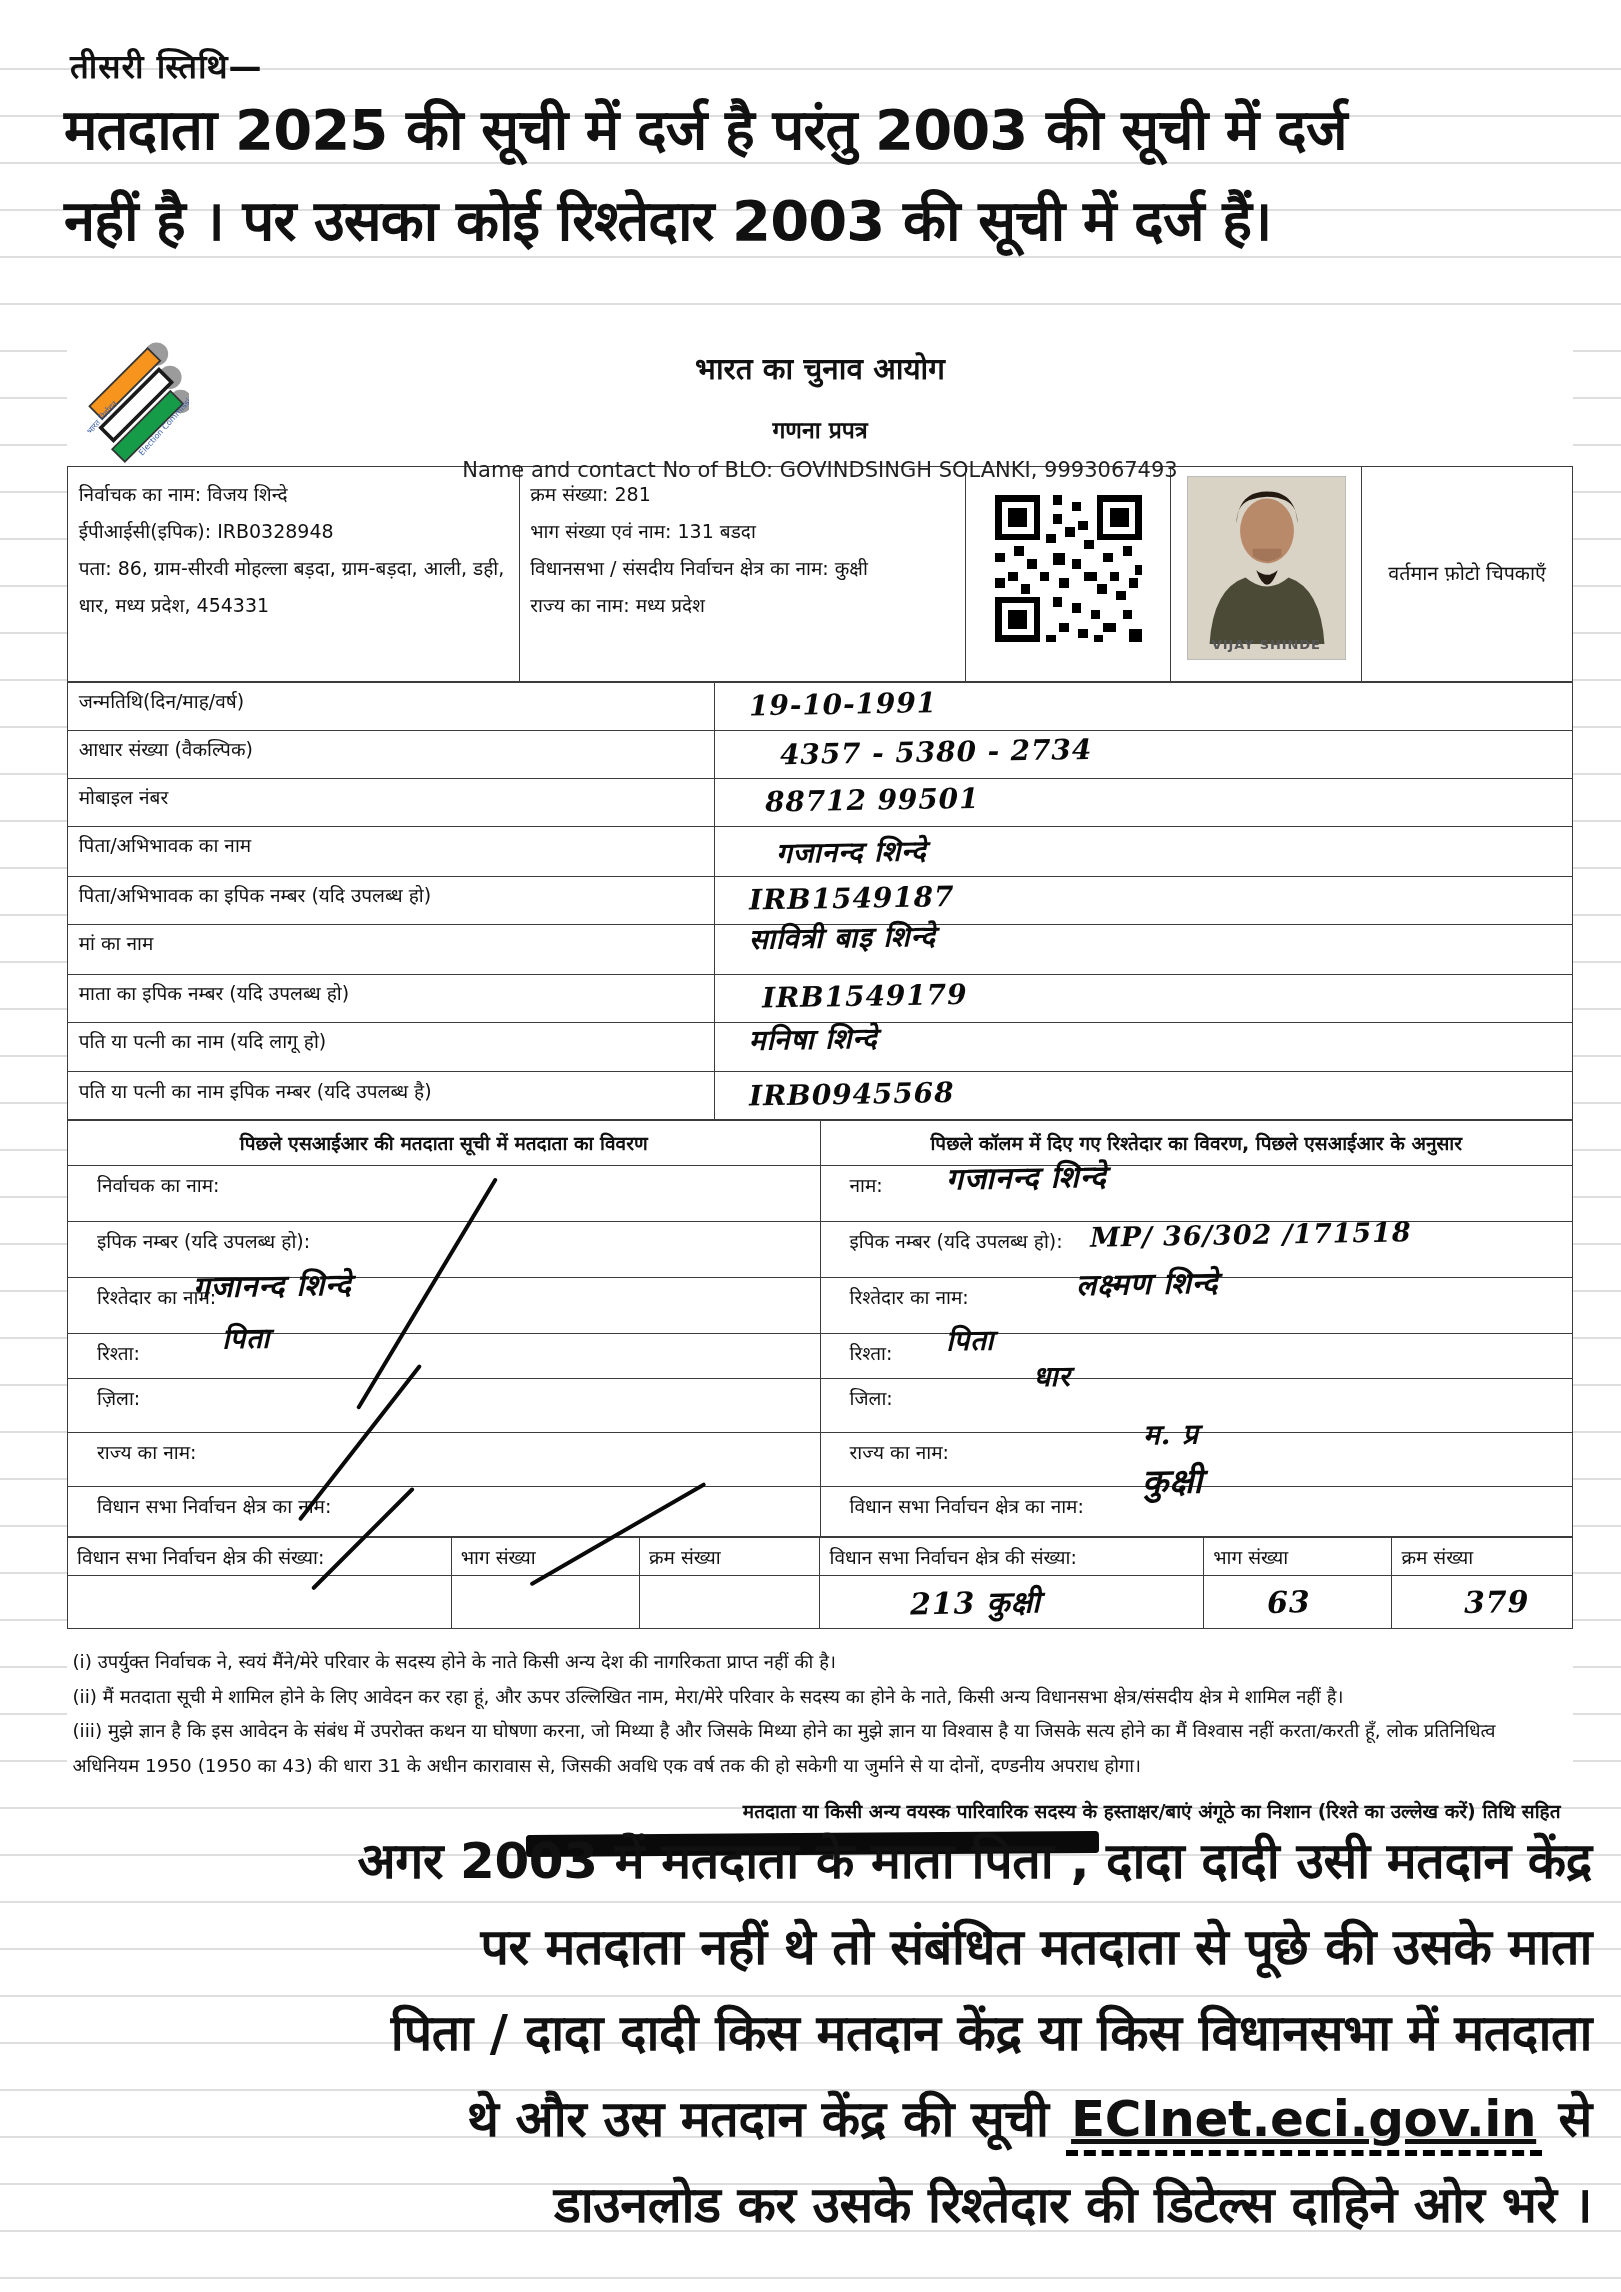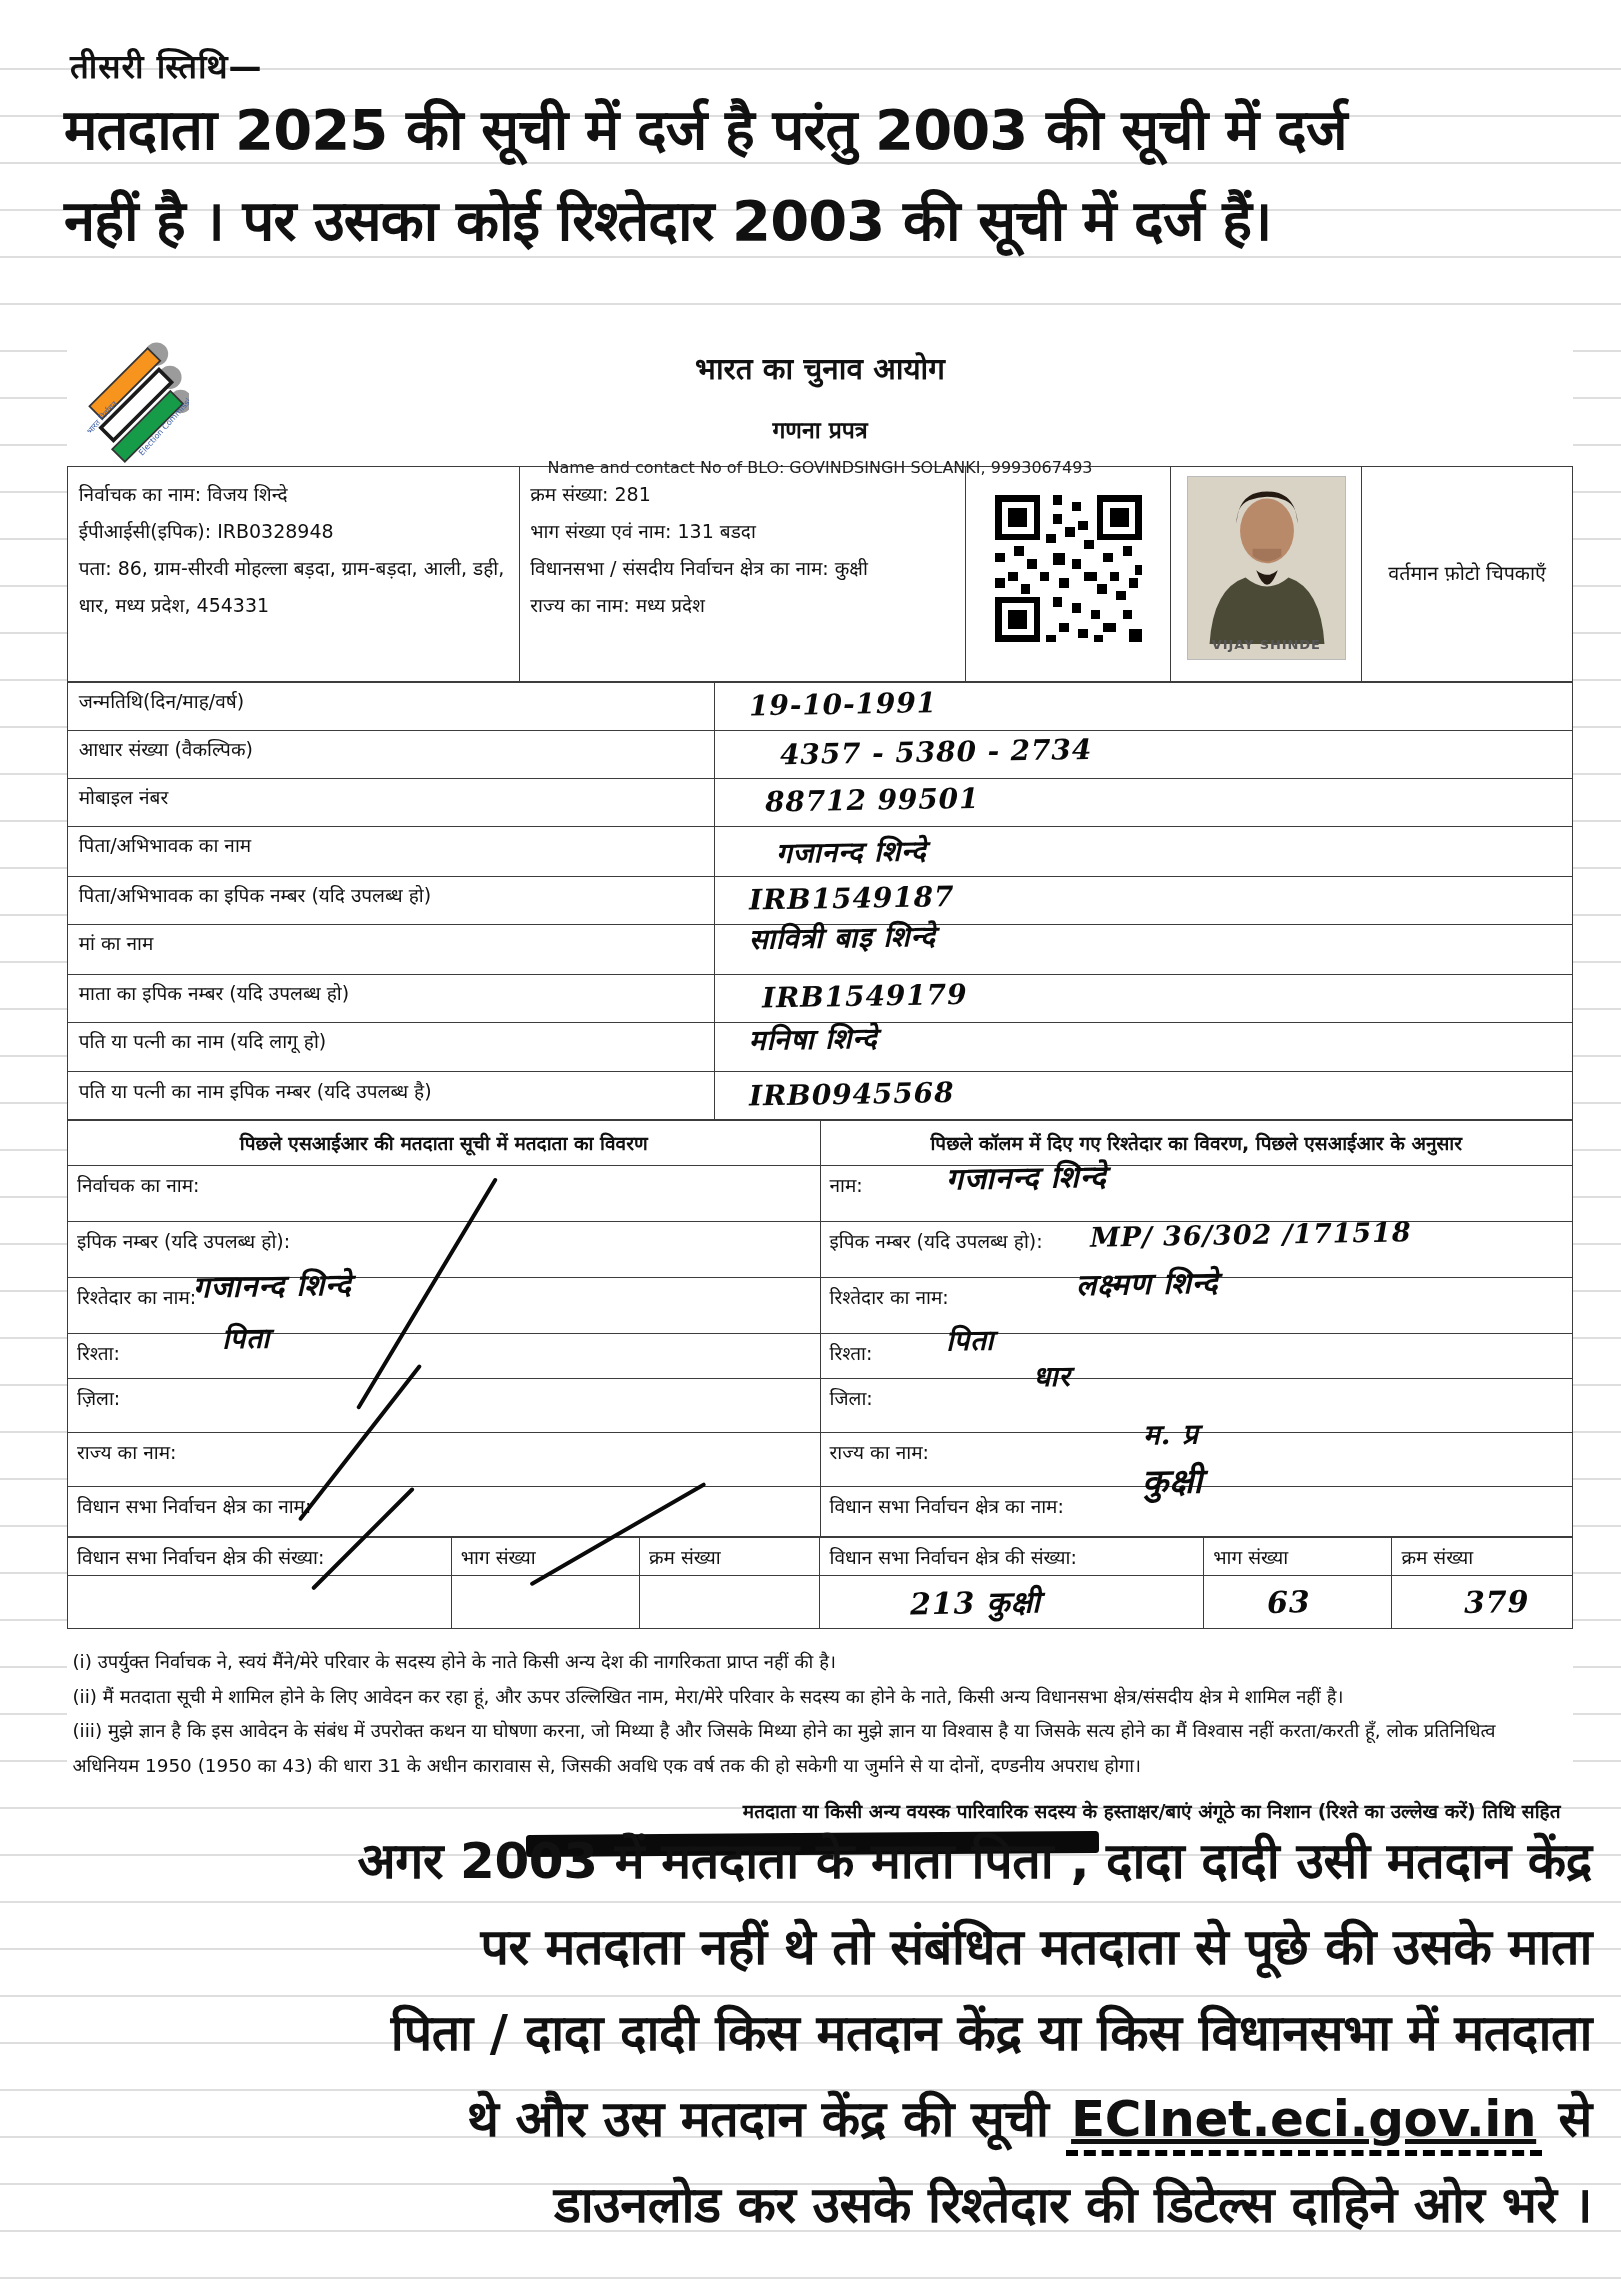--- a/index.html
+++ b/index.html
@@ -14,21 +14,21 @@
   }
   .note-head { position:absolute; left:70px; top:43px; font-size:33px; font-weight:bold; letter-spacing:0.9px; }
   .headline { position:absolute; left:64px; top:85px; width:1522px; font-size:56px; font-weight:bold; line-height:1.62; letter-spacing:-0.9px; }
 
   
   .form-card { position:absolute; left:67px; top:324px; width:1506px; height:1467px; background:#fff; }
   .form-header { position:relative; height:142px; }
   .eci-logo { position:absolute; left:16px; top:14.3px; }
   .org-title { text-align:center; padding-top:23px; font-size:29.6px; font-weight:bold; }
   .form-title { text-align:center; padding-top:25px; font-size:23px; font-weight:bold; }
-  .blo-line { text-align:center; padding-top:12.5px; font-size:16px; color:#222; }
+  .blo-line { text-align:center; padding-top:12.5px; font-size:21px; color:#222; }
 
   table { border-collapse:collapse; width:100%; table-layout:fixed; }
   td, th { border:1.8px solid #3c3c3c; vertical-align:top; font-size:19px; font-weight:normal; text-align:left; }
 
   .t1 td { padding:9px 10.7px; line-height:1.95; }
   .t1 { height:195px; }
   .qr-cell, .photo-cell { text-align:center; vertical-align:middle; }
   .photo-note { vertical-align:middle; text-align:center; font-size:19.7px; }
 
   .t2 td { height:48px; padding:5.4px 10.7px; font-size:19px; }
@@ -36,21 +36,21 @@
     font-family:"DejaVu Serif", serif;
     font-style:italic; font-weight:bold;
     font-size:28px; color:#0b0b0b; letter-spacing:0.9px;
     display:inline-block; transform:rotate(-1deg); white-space:nowrap;
   }
   .t2 .hw { padding-left:23px; }
 
   .cmp { position:relative; }
   .cmp th { font-size:19px; font-weight:bold; text-align:center; height:45px; vertical-align:middle; padding:3.6px; }
   .cmp td { position:relative; padding:5.4px 9px; }
-  .cmp .lbl { font-size:19px; }
+  .cmp .lbl { font-size:19px;margin-left:20px; }
   .hw-abs { position:absolute; z-index:4; }
 
   .sub td { height:38px; vertical-align:middle; }
   .slash { position:absolute; width:3.6px; background:#0a0a0a; border-radius:2.7px; z-index:5; }
 
   .decl { padding:16px 5.4px 0 5.4px; font-size:18.4px; line-height:1.88; color:#111; }
   .decl p { margin:0; }
   .sign-caption { text-align:right; padding:14.3px 12.5px 0 0; font-size:19px; font-weight:bold; }
   .marker-line { margin:9px 0 0 459px; width:573px; height:22.4px; background:#0a0a0a; border-radius:3.6px; transform:rotate(-0.4deg); }
 

